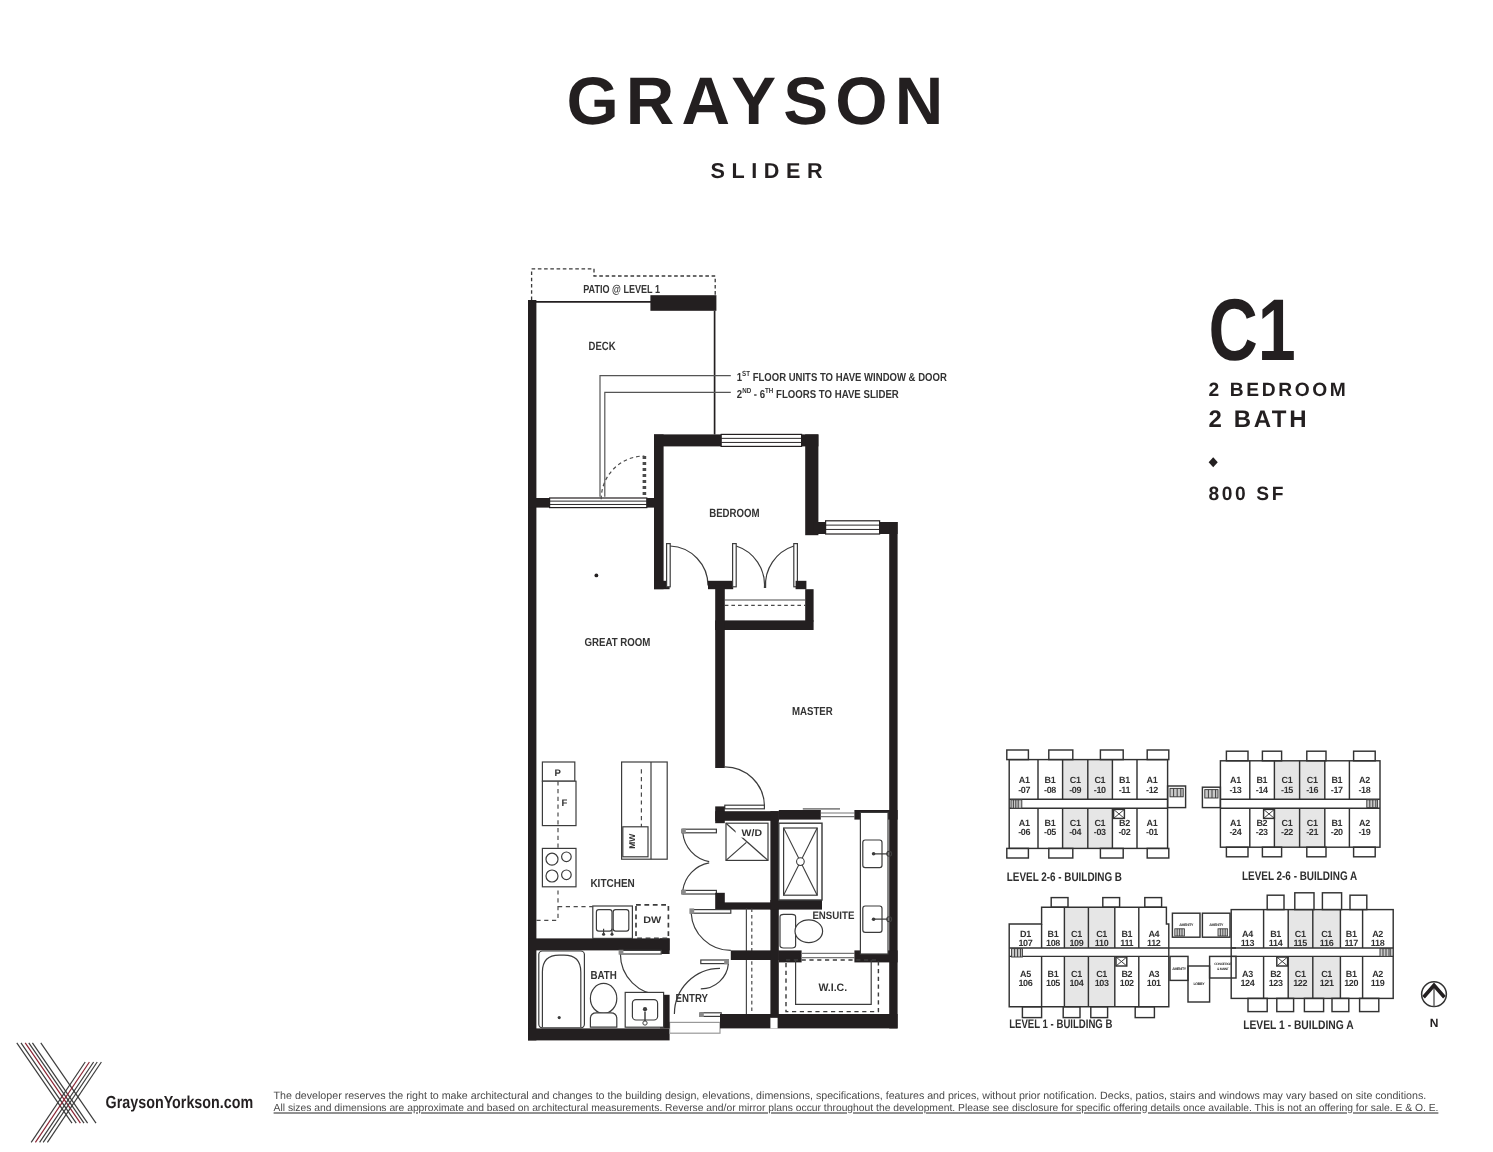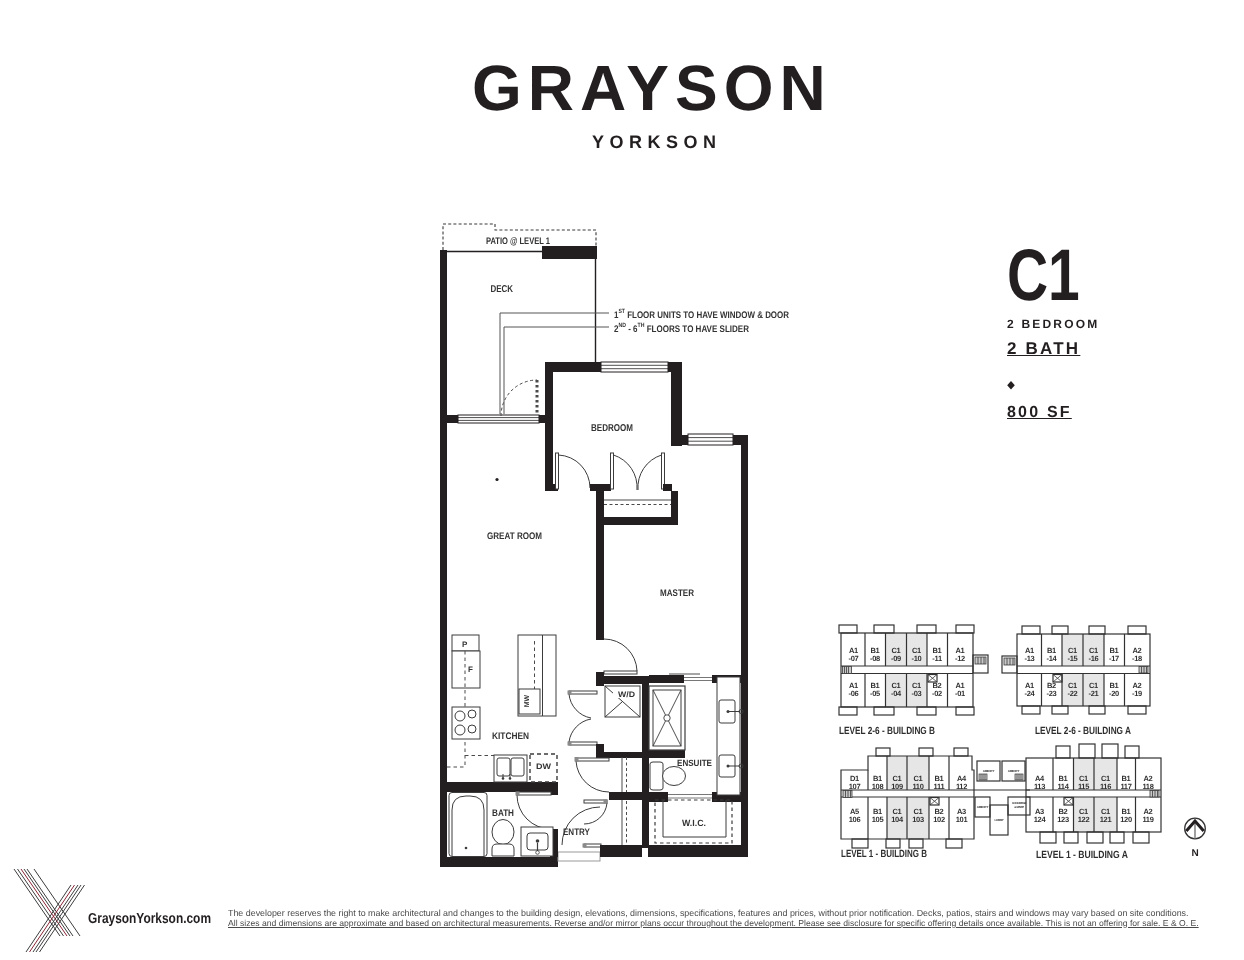--- a/index.html
+++ b/index.html
@@ -4,31 +4,31 @@
 <title>Grayson Yorkson C1</title>
 <style>
 html,body{margin:0;padding:0;background:#ffffff;}
 body{width:1244px;height:960px;position:relative;font-family:"Liberation Sans",sans-serif;overflow:hidden;text-rendering:geometricPrecision;filter:grayscale(0.001);}
 .abs{position:absolute;}
 .hdr{color:#231f20;font-weight:bold;}
 </style>
 </head>
 <body>
 
-<div class="abs hdr" style="left:472px;top:51px;font-size:64px;letter-spacing:6px;">GRAYSON</div>
-
-<div class="abs hdr" style="left:592px;top:132px;font-size:18px;letter-spacing:5.5px;">YORKSON</div>
+<div class="abs hdr" style="left:472px;top:51px;font-size:56px;letter-spacing:6px;">GRAYSON</div>
+
+<div class="abs hdr" style="left:592px;top:132px;font-size:18px;letter-spacing:5.5px;">SLIDER</div>
 
 <div class="abs hdr" style="left:1007px;top:234px;font-size:73px;transform:scaleX(0.78);transform-origin:0 0;">C1</div>
 
-<div class="abs hdr" style="left:1007px;top:317px;font-size:12px;letter-spacing:2.2px;">2 BEDROOM</div>
-
-<div class="abs hdr" style="left:1007px;top:339px;font-size:17px;letter-spacing:2.2px;text-decoration:underline;">2 BATH</div>
-
-<div class="abs hdr" style="left:1007px;top:404px;font-size:16px;letter-spacing:2.2px;text-decoration:underline;">800 SF</div>
+<div class="abs hdr" style="left:1007px;top:317px;font-size:16px;letter-spacing:2.2px;">2 BEDROOM</div>
+
+<div class="abs hdr" style="left:1007px;top:339px;font-size:20px;letter-spacing:2.2px;">2 BATH</div>
+
+<div class="abs hdr" style="left:1007px;top:404px;font-size:16px;letter-spacing:2.2px;">800 SF</div>
 
 <div class="abs" style="left:88px;top:911px;font-size:14.5px;letter-spacing:0px;font-weight:bold;color:#231f20;transform:scaleX(0.822);transform-origin:0 0;">GraysonYorkson.com</div>
 
 <div class="abs" style="left:228px;top:907.5px;width:1010px;font-size:8.9px;color:#4a4a4a;white-space:nowrap;">The developer reserves the right to make architectural and changes to the building design, elevations, dimensions, specifications, features and prices, without prior notification. Decks, patios, stairs and windows may vary based on site conditions.</div>
 
 <div class="abs" style="left:228px;top:917.5px;width:1010px;font-size:8.6px;color:#4a4a4a;white-space:nowrap;text-decoration:underline;">All sizes and dimensions are approximate and based on architectural measurements. Reverse and/or mirror plans occur throughout the development. Please see disclosure for specific offering details once available. This is not an offering for sale. E &amp; O. E.</div>
 <svg class="abs" style="left:0;top:0;" width="1244" height="960" viewBox="0 0 1244 960">
 <defs>
 <style>
 .w{fill:#231f20;}

